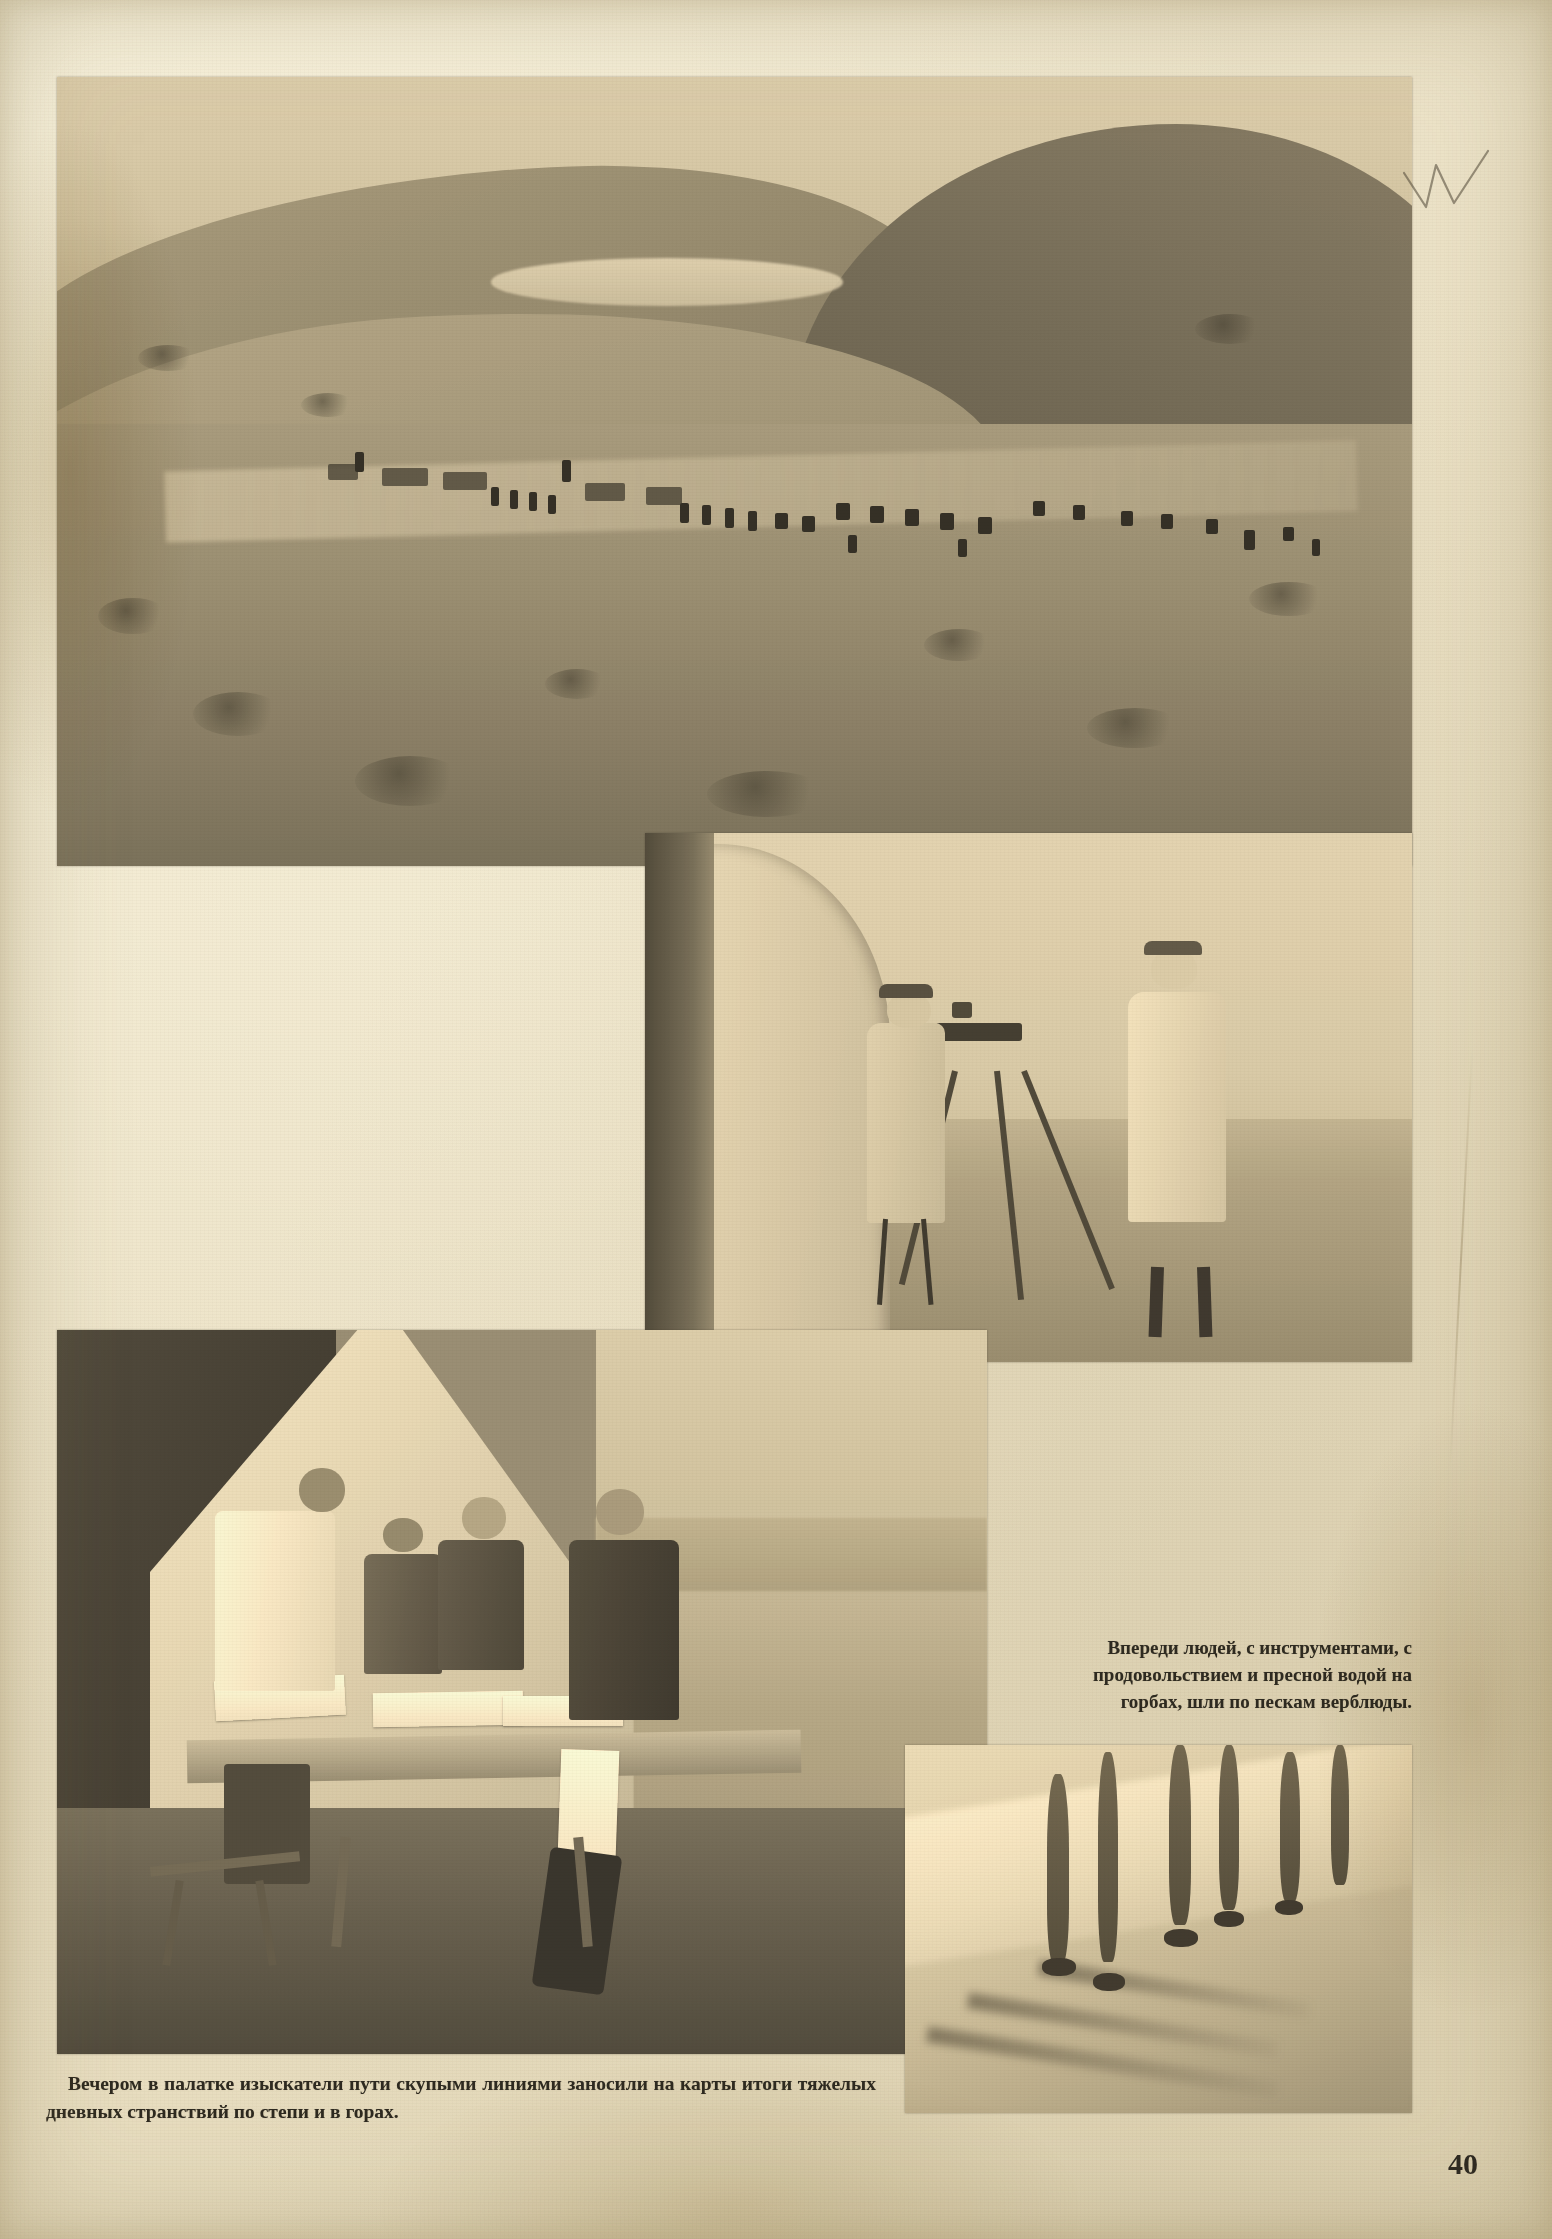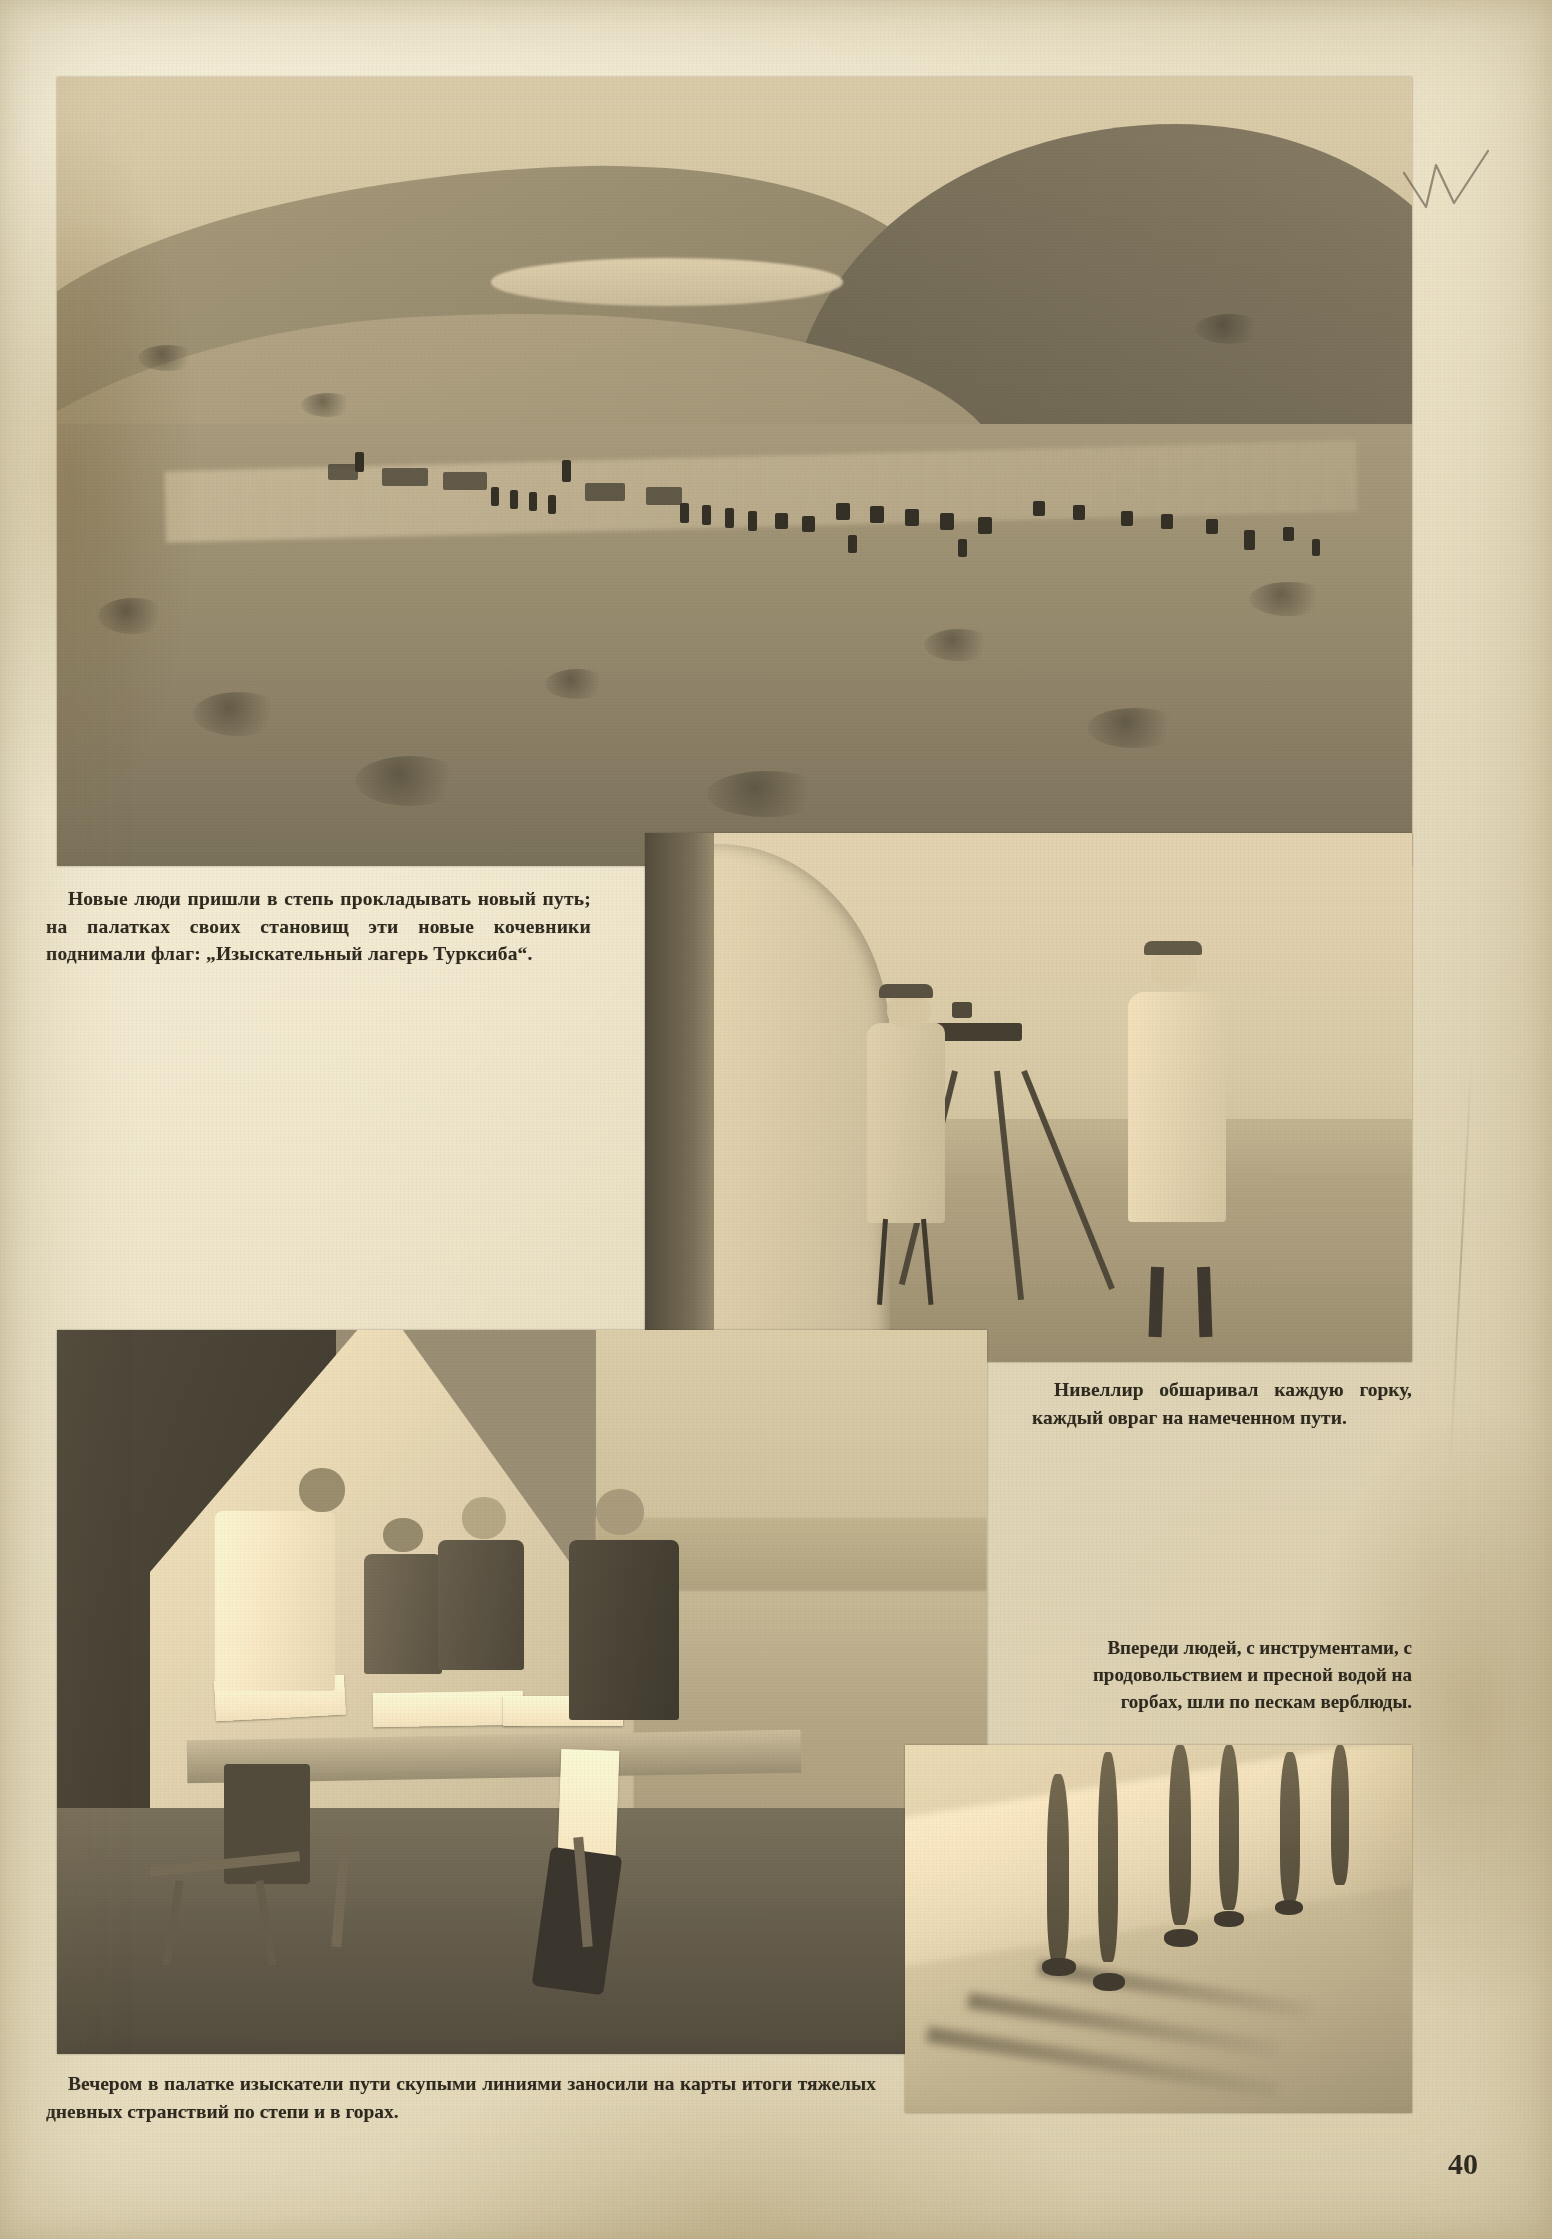--- a/index.html
+++ b/index.html
@@ -424,27 +424,21 @@
     <div class="camel-leg" style="left:74%;top:2%;width:20px;height:150px;"></div>
     <div class="camel-leg" style="left:84%;top:0%;width:18px;height:140px;"></div>
 
     <div class="hoof" style="left:27%;top:58%;width:34px;height:18px;"></div>
     <div class="hoof" style="left:37%;top:62%;width:32px;height:18px;"></div>
     <div class="hoof" style="left:51%;top:50%;width:34px;height:18px;"></div>
     <div class="hoof" style="left:61%;top:45%;width:30px;height:16px;"></div>
     <div class="hoof" style="left:73%;top:42%;width:28px;height:15px;"></div>
   </div>
 
-  <div class="caption" id="caption-caravan">
-    <span class="cap-indent"></span><span>Новые люди пришли в степь прокладывать новый путь; на палатках своих становищ эти новые кочевники поднимали флаг: „Изыскательный лагерь Турксиба“.</span>
-  </div>
-
-  <div class="caption" id="caption-surveyor">
-    <span class="cap-indent"></span><span>Нивеллир обшаривал каждую горку, каждый овраг на намеченном пути.</span>
-  </div>
+
 
   <div class="caption" id="caption-camels">
     <span class="cap-indent"></span><span>Впереди людей, с инструментами, с продовольствием и пресной водой на горбах, шли по пескам верблюды.</span>
   </div>
 
   <div class="caption" id="caption-tent">
     <span class="cap-indent"></span><span>Вечером в палатке изыскатели пути скупыми линиями заносили на карты итоги тяжелых дневных странствий по степи и в горах.</span>
   </div>
 
   <div id="page-number">40</div>

